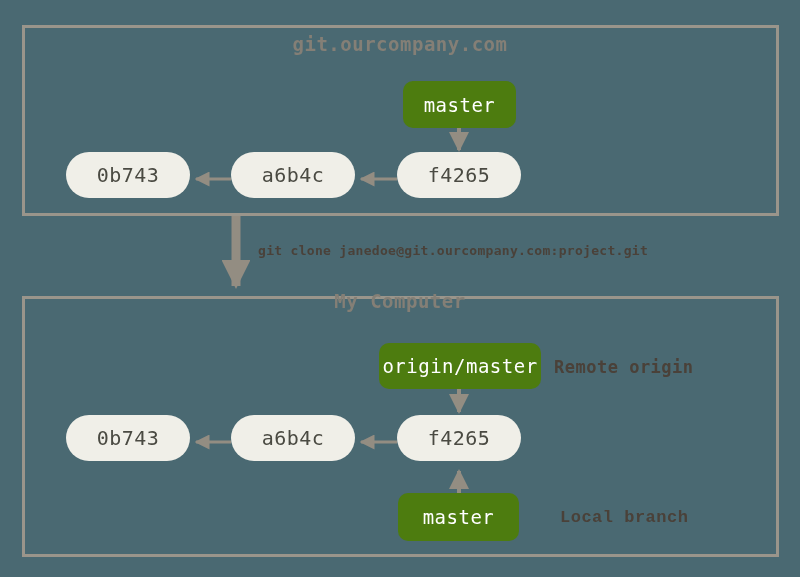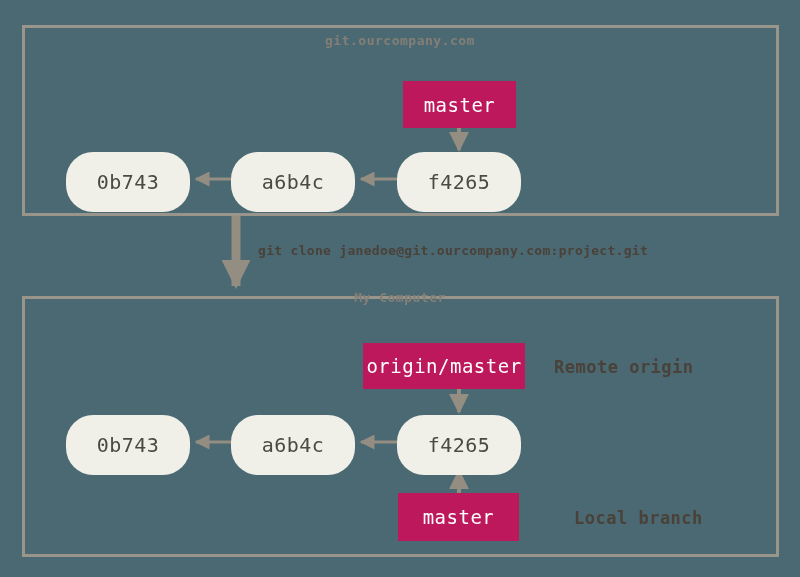--- a/index.html
+++ b/index.html
@@ -23,54 +23,55 @@
     box-sizing: border-box;
   }
   #top-box   { left: 22px; top: 25px;  width: 757px; height: 191px; }
   #bottom-box{ left: 22px; top: 296px; width: 757px; height: 261px; }
 
   .host-title {
     position: absolute;
     width: 100%;
     text-align: center;
     color: #847f76;
-    font-size: 13px;
+    font-size: 19px;
     font-weight: bold;
     letter-spacing: 0.5px;
     white-space: nowrap;
   }
   #top-title    { top: 33px; }
   #bottom-title { top: 290px; text-align: center; }
 
   
   .commit {
     position: absolute;
     width: 124px;
-    height: 60px;
+    height: 46px;
     background: #f0efe8;
     border-radius: 27px;
     display: flex;
     align-items: center;
     justify-content: center;
     color: #4a4a42;
     font-size: 20px;
     letter-spacing: 0.5px;
   }
 
   
   .branch {
     position: absolute;
-    background: #be185d;
+    background: #4d7c0f;
     display: flex;
     align-items: center;
     justify-content: center;
     color: #ffffff;
     font-size: 19px;
     letter-spacing: 0.5px;
     white-space: nowrap;
+    border-radius: 10px;
   }
 
   
   .annot {
     position: absolute;
     color: #4a4139;
     font-size: 17px;
     font-weight: bold;
     letter-spacing: 0.5px;
     white-space: nowrap;
@@ -149,19 +150,19 @@
 
   <div id="clone-cmd">git clone janedoe@git.ourcompany.com:project.git</div>
 
   <div id="bottom-box" class="host-box"></div>
   <div id="bottom-title" class="host-title">My Computer</div>
 
   <div class="commit" style="left:66px; top:415px;">0b743</div>
   <div class="commit" style="left:231px; top:415px;">a6b4c</div>
   <div class="commit" style="left:397px; top:415px;">f4265</div>
 
-  <div class="branch" style="left:363px; top:343px; width:162px; height:46px;">origin/master</div>
+  <div class="branch" style="left:379px; top:343px; width:162px; height:46px;">origin/master</div>
   <div class="annot" style="left:554px; top:357px;">Remote origin</div>
 
   <div class="branch" style="left:398px; top:493px; width:121px; height:48px;">master</div>
-  <div class="annot" style="left:574px; top:508px;">Local branch</div>
+  <div class="annot" style="left:560px; top:508px;font-family:Liberation Mono, monospace;">Local branch</div>
 
 </div>
 
 </body></html>

